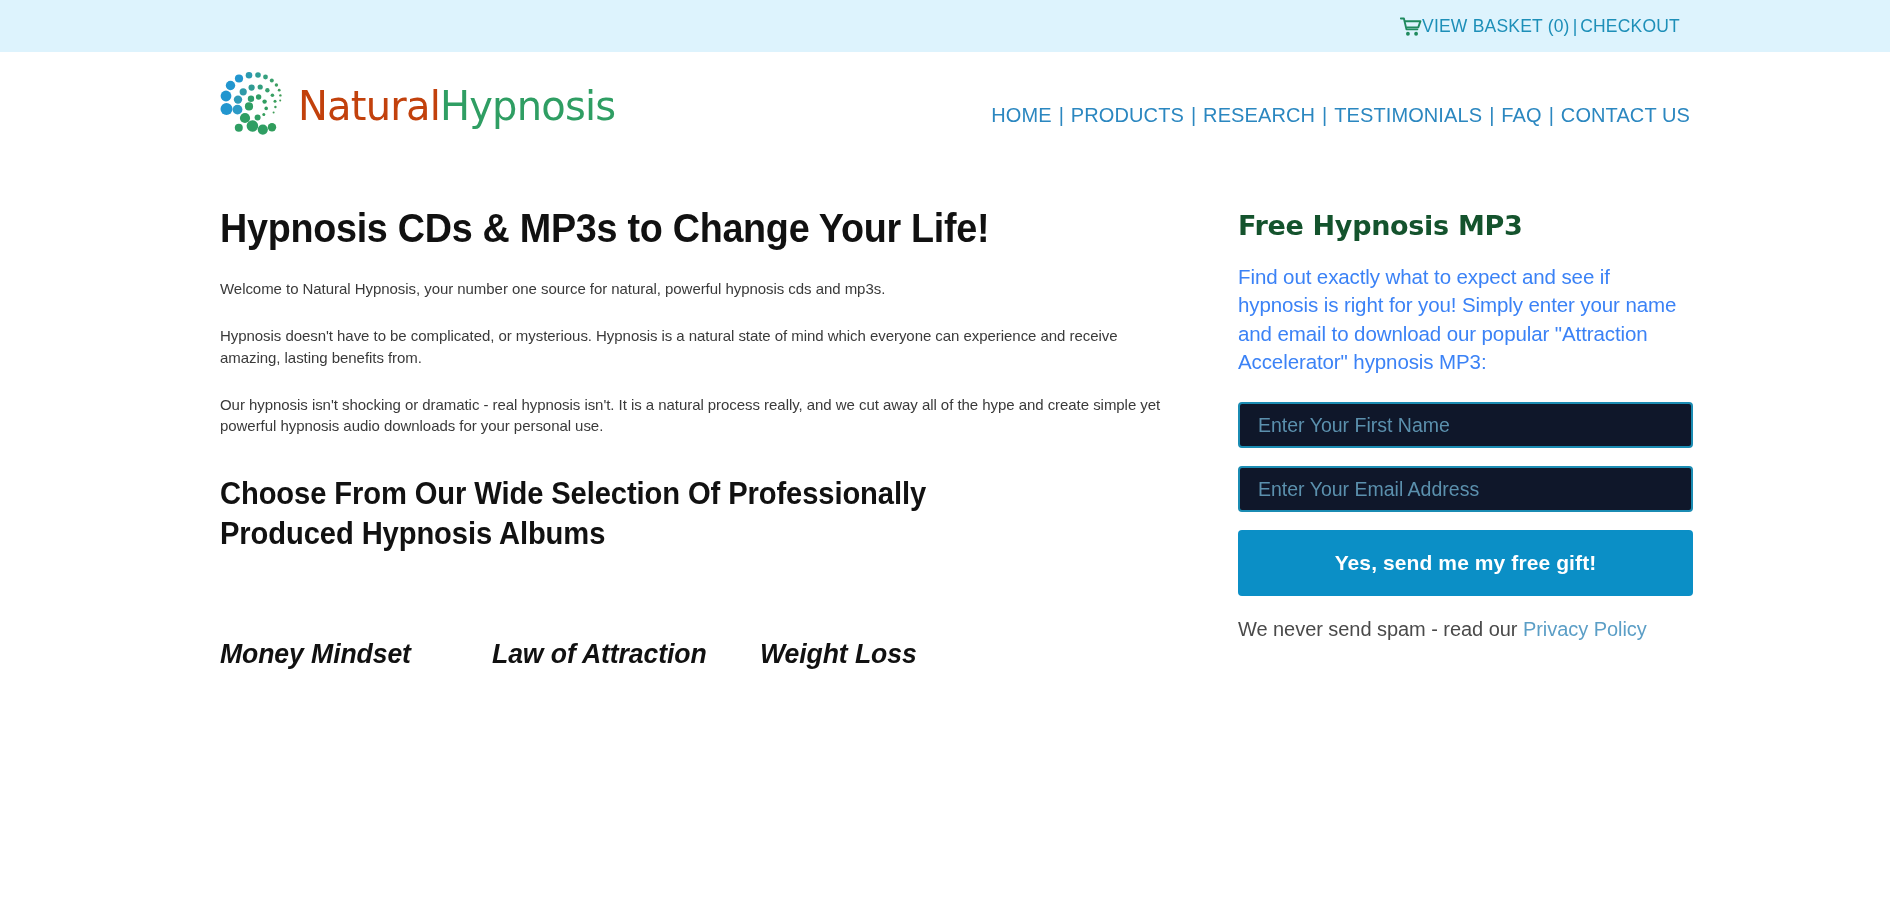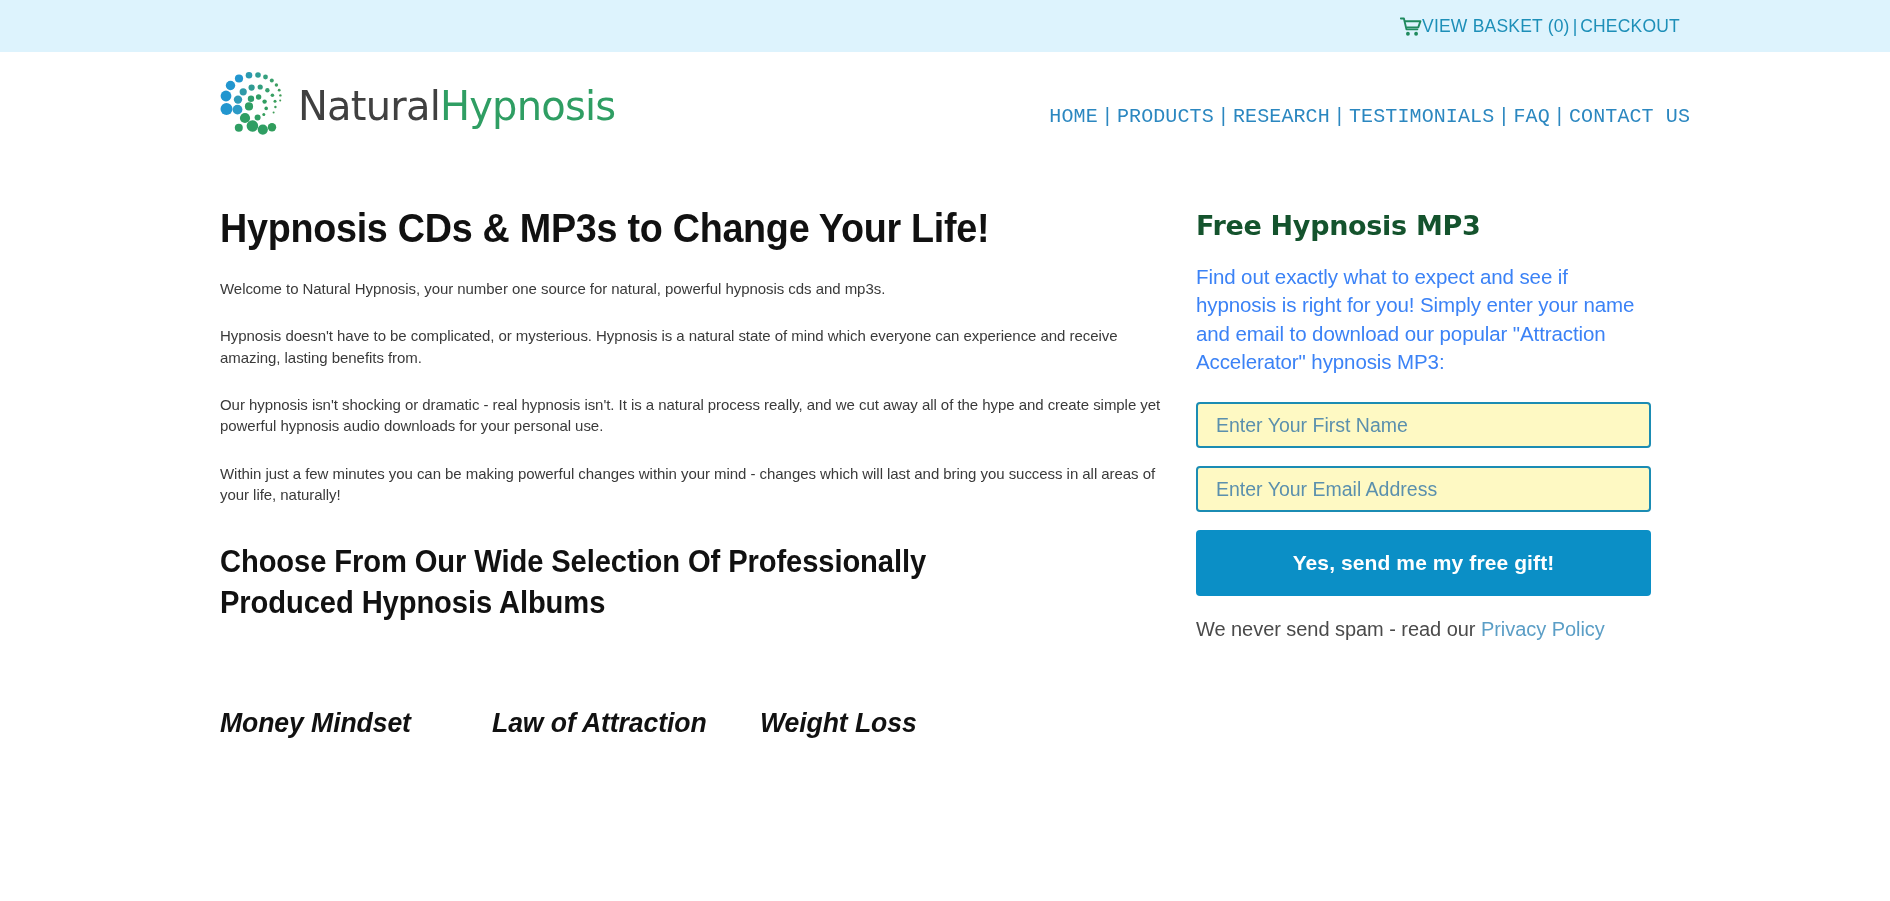--- a/index.html
+++ b/index.html
@@ -71,51 +71,51 @@
   .logo-mark { width: 70px; height: 74px; display: block; }
   .logo-text {
     font-family: "DejaVu Sans", sans-serif;
     font-size: 40px;
     font-weight: 400;
     letter-spacing: -0.8px;
     white-space: nowrap;
     line-height: 1;
     margin-top: 2px;
   }
-  .logo-text .nat { color: #404040; }
+  .logo-text .nat { color: #c2410c; }
   .logo-text .hyp { color: #2f9e63; }
 
   .mainnav {
     position: absolute;
     right: 200px;
     top: 52px;
     display: flex;
     align-items: baseline;
     white-space: nowrap;
   }
   .navlink {
-    font-family: Liberation Mono, monospace;
+    font-family: Liberation Sans, sans-serif;
     font-size: 20px;
     color: #2b87c0;
     text-decoration: none;
     letter-spacing: 0.1px;
   }
   .navsep {
     font-size: 20px;
     color: #2b87c0;
     padding: 0 7px;
   }
 
   
   .page {
     position: relative;
     width: 100%;
     padding: 0 200px 0 220px;
     display: flex;
-    gap: 24px;
+    gap: 66px;
     align-items: flex-start;
   }
   .col-main { width: 952px; flex: 0 0 952px; padding-top: 49px; }
   .col-side { width: 455px; flex: 0 0 455px; padding-top: 54px; }
 
   
   h1.page-title {
     font-family: "Liberation Sans Narrow", "Liberation Sans", sans-serif;
     font-size: 41px;
     font-weight: 700;
@@ -182,21 +182,21 @@
     color: #3b82f6;
     letter-spacing: -0.1px;
     margin-bottom: 26px;
   }
   .field {
     display: block;
     width: 100%;
     height: 46px;
     border: 2.5px solid #1b8cb3;
     border-radius: 4px;
-    background: #fef9c3;
+    background: #0f172a;
     font-family: "Liberation Sans", sans-serif;
     font-size: 19.5px;
     color: #3f7da0;
     padding: 0 18px;
     margin-bottom: 18px;
     outline: none;
   }
   .field::placeholder { color: #5b90ad; opacity: 1; }
   .cta-button {
     display: block;
@@ -308,21 +308,20 @@
 
 <div class="page">
 
   <main class="col-main">
 
     <h1 class="page-title">Hypnosis CDs &amp; MP3s to Change Your Life!</h1>
 
     <p class="body-copy">Welcome to Natural Hypnosis, your number one source for natural, powerful hypnosis cds and mp3s.</p>
     <p class="body-copy">Hypnosis doesn't have to be complicated, or mysterious. Hypnosis is a natural state of mind which everyone can experience and receive amazing, lasting benefits from.</p>
     <p class="body-copy">Our hypnosis isn't shocking or dramatic - real hypnosis isn't. It is a natural process really, and we cut away all of the hype and create simple yet powerful hypnosis audio downloads for your personal use.</p>
-    <p class="body-copy">Within just a few minutes you can be making powerful changes within your mind - changes which will last and bring you success in all areas of your life, naturally!</p>
 
     <h2 class="section-title">Choose From Our Wide Selection Of Professionally Produced Hypnosis Albums</h2>
 
     <div class="category-row">
       <div class="category-cell">Money Mindset</div>
       <div class="category-cell">Law of Attraction</div>
       <div class="category-cell">Weight Loss</div>
     </div>
 
   </main>

